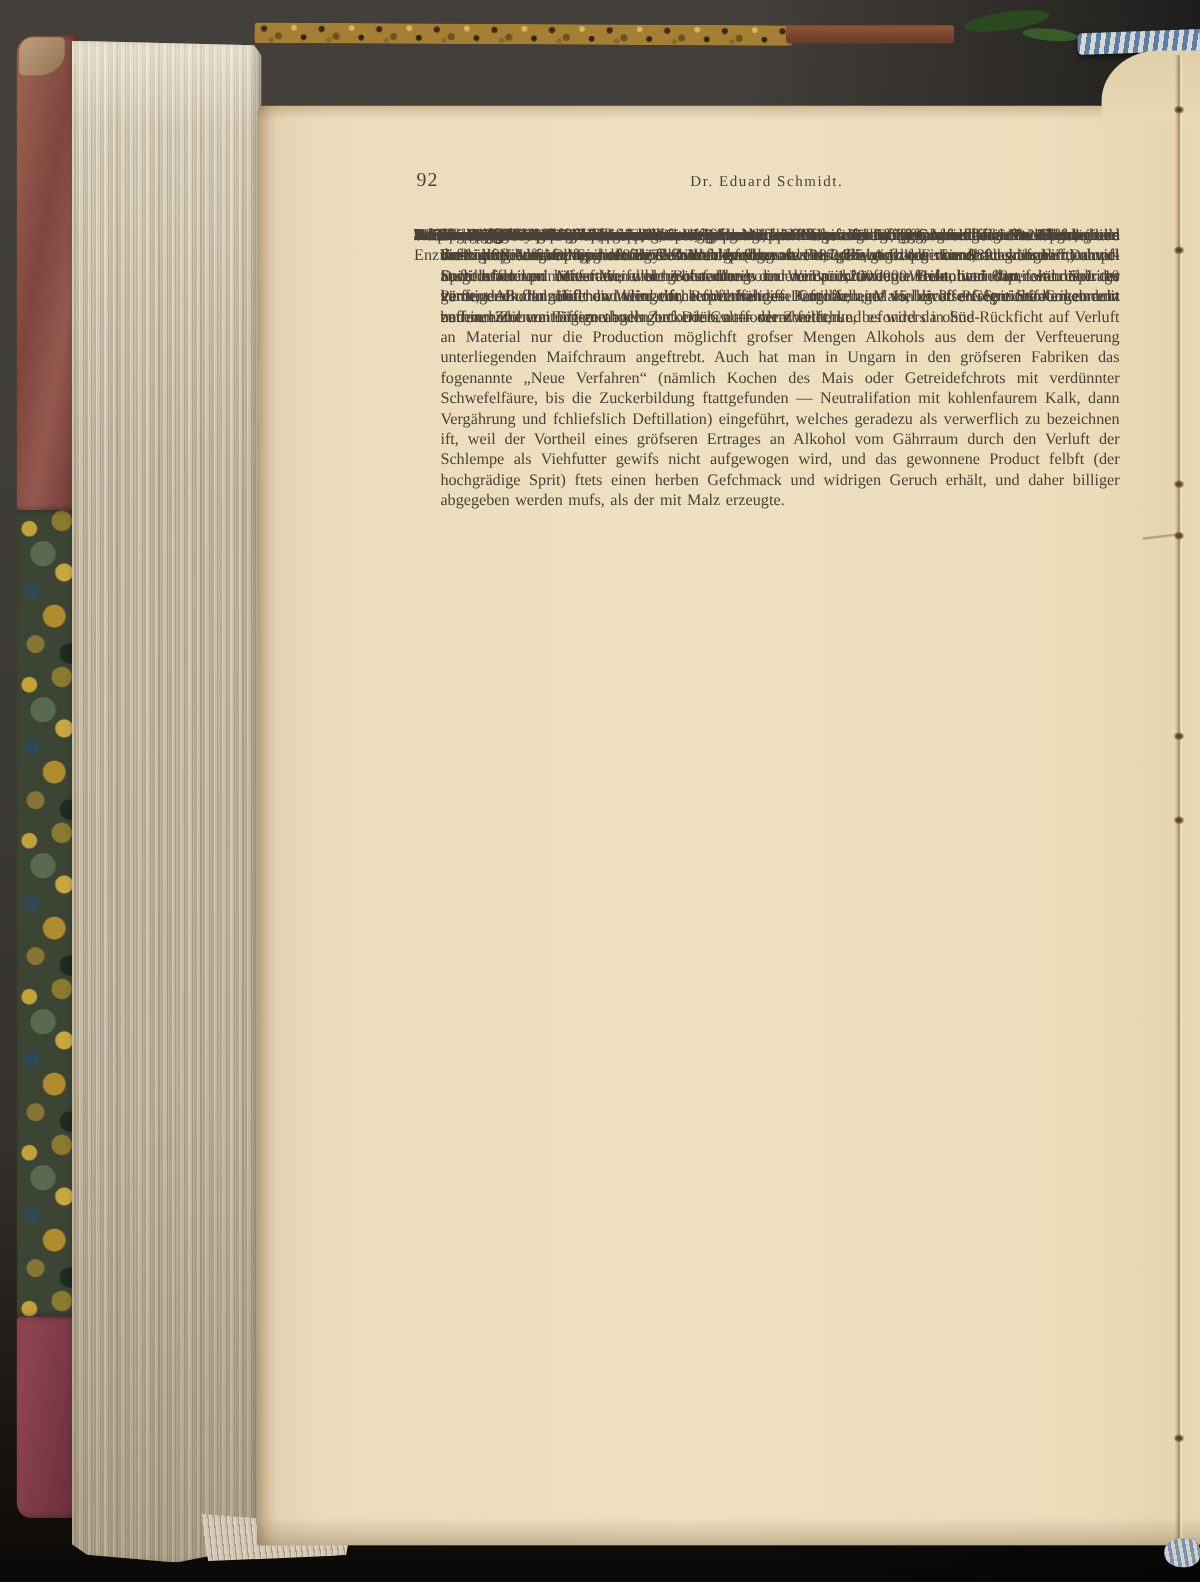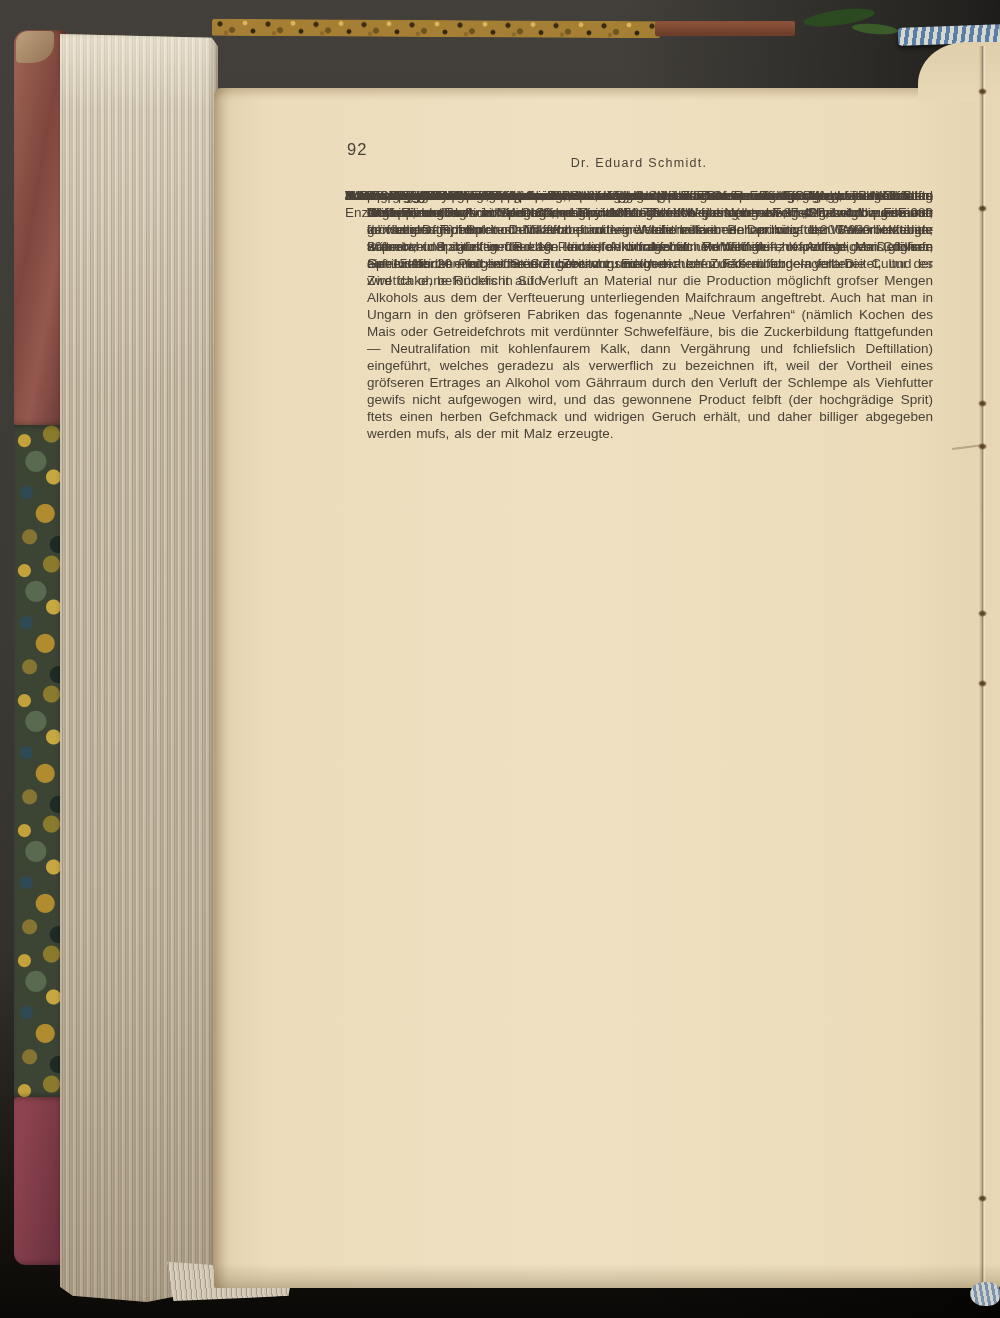--- a/index.html
+++ b/index.html
@@ -1,18 +1,18 @@
 <!DOCTYPE html>
 <html><head>
 <meta charset="utf-8">
 <style>
   html,body { margin:0; padding:0; background:#1a1815; }
   .scene {
     position:relative; width:1000px; height:1318px; overflow:hidden;
-    font-family:Liberation Sans, sans-serif;
+    font-family:Liberation Serif, serif;
     background:
       linear-gradient(90deg, rgba(0,0,0,0) 62%, rgba(0,0,0,0.40) 92%, rgba(0,0,0,0.55) 100%),
       linear-gradient(180deg, #43403b 0%, #3c3a35 48%, #34312c 72%, #17140f 92%, #0b0907 100%);
   }
   .scene * { position:absolute; }
 
   
   .leather-top { left:14px; top:30px; width:52px; height:395px;
     border-radius:14px 2px 0 2px;
     background:linear-gradient(100deg,#9a6050 8%, #7e463e 42%, #94584e 68%, #6e3c38 96%);
@@ -91,21 +91,21 @@
       rgba(70,50,25,0.50) 52%, rgba(255,248,228,0.55) 72%, rgba(120,90,50,0.05) 100%); }
   .stitch { width:9px; height:7px; left:978px;
     background:radial-gradient(ellipse, #5d4527 30%, rgba(93,69,39,0) 75%); border-radius:50%; }
   .crack { left:952px; top:446px; width:32px; height:2px;
     background:rgba(100,75,45,0.35); transform:rotate(-7deg); }
 
   
   .text-column { left:345px; top:140px; width:588px; color:#4a4238; }
   .header-row { position:relative; width:100%; height:22px; }
   .page-number { left:2px; top:0; font-size:16.5px; letter-spacing:1px; }
-  .running-title { left:0; right:0; top:16px; text-align:center;
+  .running-title { left:0; right:0; top:4px; text-align:center;
     font-size:12.5px; letter-spacing:1.3px; }
   .body-text { position:relative; margin-top:25px; width:100%;
     font-size:13.5px; line-height:17px; word-spacing:1.2px; text-align:justify; }
   .body-text p { position:relative; margin:0; }
   .body-text p.indent { text-indent:22px; }
   .body-text p.gap { margin-top:17px; }
   .sperr { letter-spacing:0.2em; }
 </style>
 </head>
 <body>

